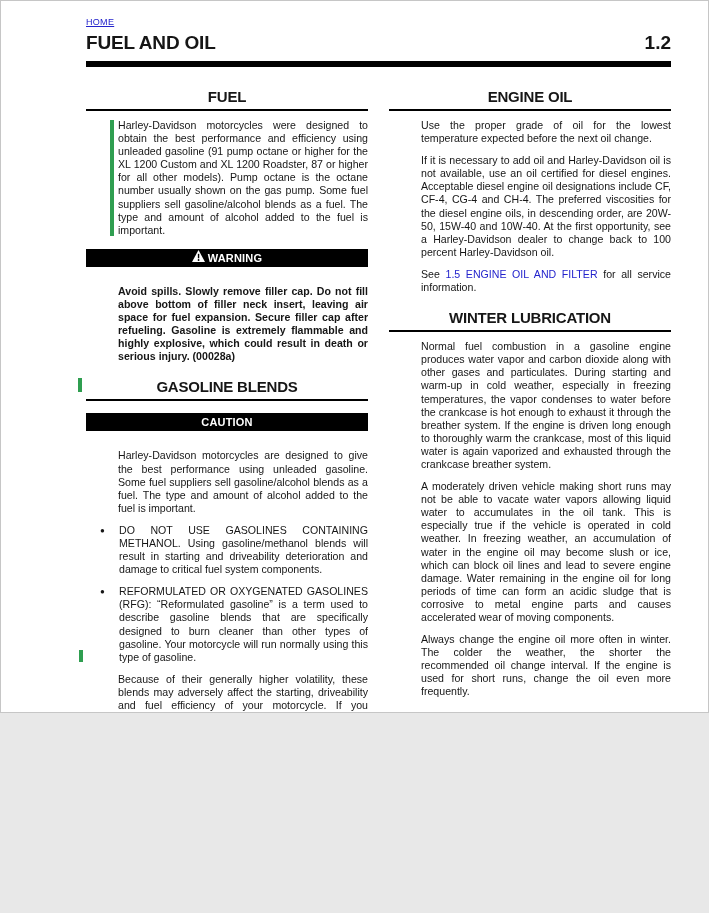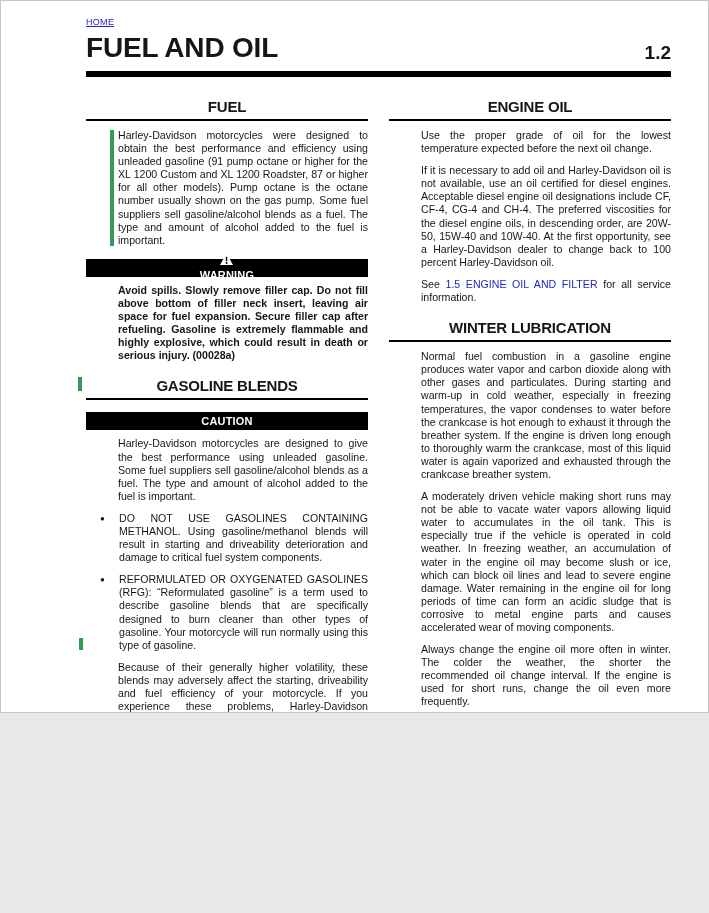--- a/index.html
+++ b/index.html
@@ -24,21 +24,21 @@
     text-decoration: underline;
     margin-bottom: 5px;
     cursor: pointer;
   }
   .title-row {
     display: flex;
     justify-content: space-between;
     align-items: flex-end;
   }
   .page-title {
-    font-size: 28px;
+    font-size: 19px;
     font-weight: bold;
     letter-spacing: -0.2px;
   }
   .section-number {
     font-size: 19px;
     font-weight: bold;
   }
   .thick-rule {
     height: 6px;
     background: #000;
@@ -76,22 +76,21 @@
     background: #000;
     color: #fff;
     height: 18px;
     display: flex;
     align-items: center;
     justify-content: center;
     gap: 2px;
     font-size: 11px;
     font-weight: bold;
     letter-spacing: 0.2px;
-    margin: 12px 0 7px 0;
-    flex-direction: column;
+    margin: 12px 0 18px 0;
   }
   .warning-icon { display: inline-block; margin-right: 1px; margin-top: -2px; }
   
   .change-bar {
     position: absolute;
     left: -8px;
     top: 1px;
     bottom: 1px;
     width: 4px;
     background: #2f9e50;

